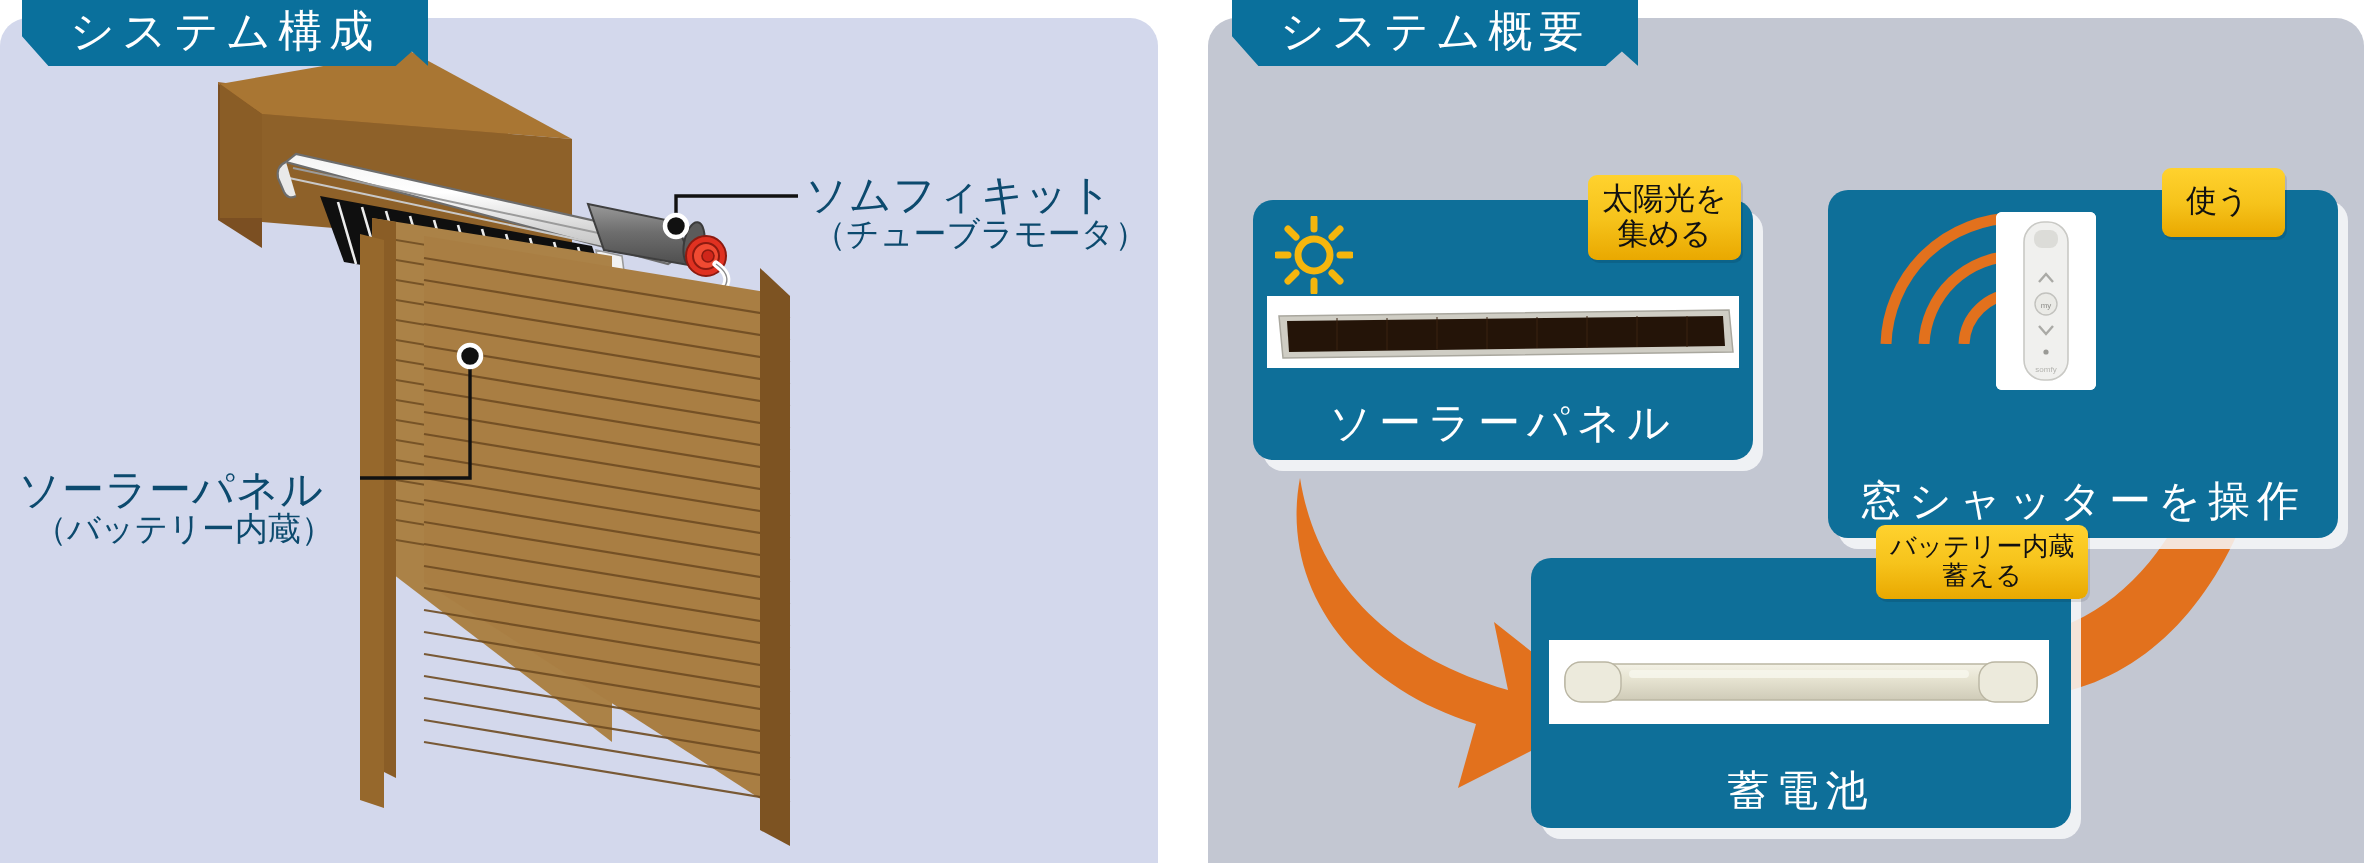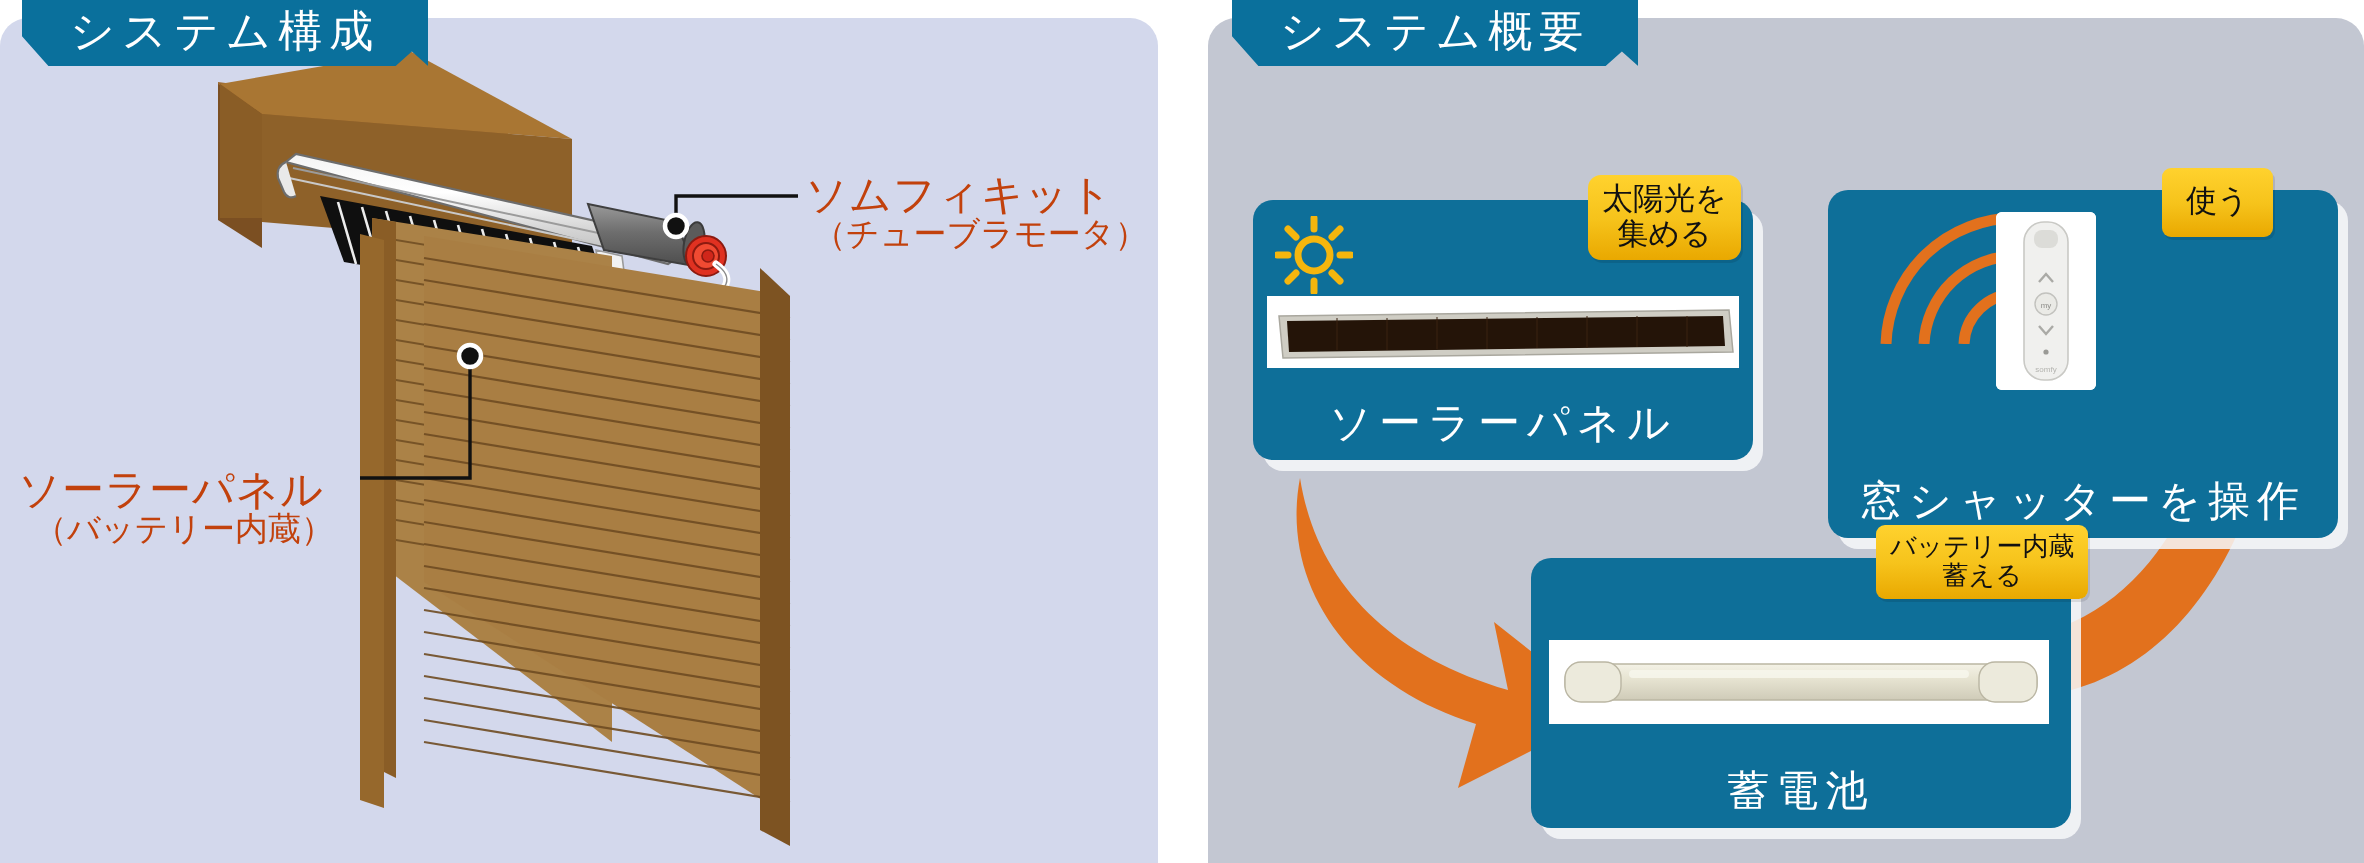--- a/index.html
+++ b/index.html
@@ -60,21 +60,21 @@
   
   #illustration {
     position: absolute;
     left: 0; top: 0;
     width: 1158px; height: 845px;
   }
 
   
   .callout-label {
     position: absolute;
-    color: #c2410c;
+    color: #0c4a6e;
     line-height: 1.04;
     white-space: nowrap;
   }
   .callout-label .l1 { display:block; font-size: 42px; letter-spacing: 1px; }
   .callout-label .l2 { display:block; font-size: 33px; letter-spacing: 0px; text-align: center; }
 
   #label-somfy   { left: 805px; top: 155px; }
   #label-somfy .l2 { padding-left: 8px; text-align: right; }
   #label-solar   { left: 18px;  top: 450px; text-align: left; }
   #label-solar .l2 { padding-left: 16px; text-align: center; }
@@ -111,22 +111,22 @@
     position: absolute;
     background: linear-gradient(180deg,#ffd22e 0%, #f6c31b 52%, #e9a800 100%);
     border-radius: 9px;
     color: #111111;
     text-align: center;
     line-height: 1.12;
     padding: 7px 14px 9px 14px;
     white-space: nowrap;
     box-shadow: 2px 3px 0 rgba(0,0,0,0.10);
   }
-  #badge-solar   { left: 1588px; top: 175px; font-size: 31px; border-radius: 13px; }
-  #badge-remote  { left: 2162px; top: 168px; font-size: 31px; padding: 16px 24px 18px 24px; }
+  #badge-solar   { left: 1588px; top: 175px; font-size: 31px; }
+  #badge-remote  { left: 2162px; top: 168px; font-size: 31px; padding: 16px 36px 18px 24px; }
   #badge-battery { left: 1876px; top: 525px; font-size: 26px; }
   .badge span { display: block; }
 
   
   svg { display: block; }
 </style>
 </head>
 <body>
 
 <div id="root">

